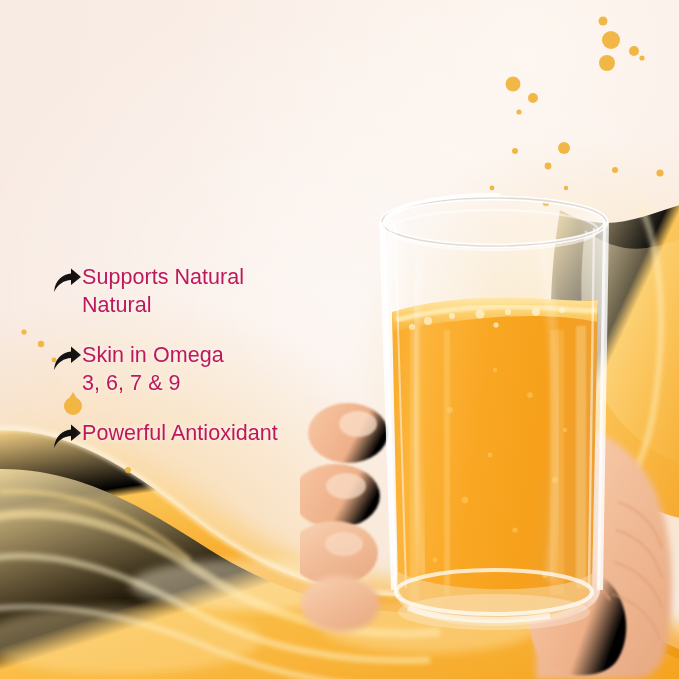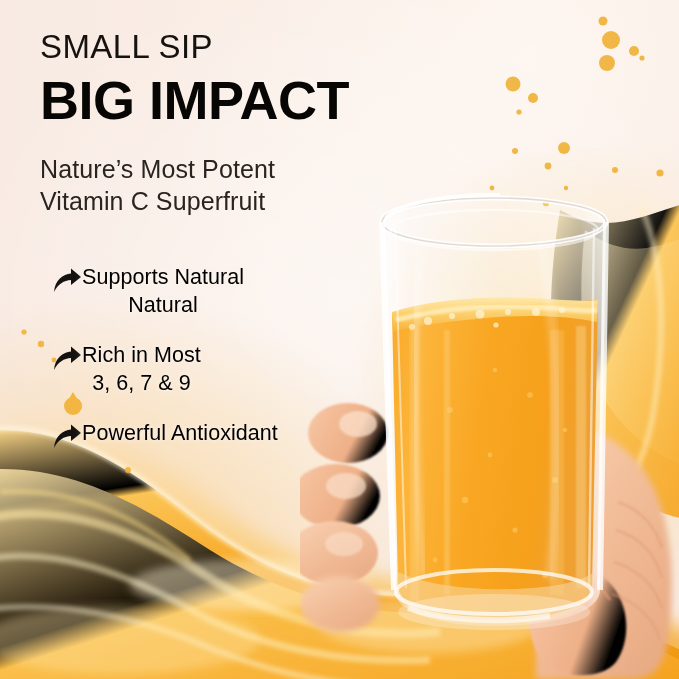--- a/index.html
+++ b/index.html
@@ -58,24 +58,23 @@
     margin-top:26px;font-size:25px;line-height:1.28;
     font-weight:400;color:#2a2421;letter-spacing:.1px;
   }
 
   .bullets{position:absolute;left:52px;top:264px;width:330px;z-index:30;}
   .bullet{display:flex;align-items:flex-start;margin-bottom:22px;}
   .bullet:last-child{margin-bottom:2px;}
   .b-ico{flex:0 0 auto;width:30px;height:26px;margin-top:4px;}
   .b-ico svg{display:block;}
   .b-txt{
-    font-size:21.5px;line-height:1.3;color:#000000;
+    font-size:21.5px;line-height:1.3;color:#be185d;
     font-weight:400;letter-spacing:.05px;
     text-shadow:0 0 5px rgba(255,248,240,.85),0 0 10px rgba(255,248,240,.6);
-    text-align:center;
   }
 </style>
 </head>
 <body>
 
 <div id="poster">
 
   <div class="bg-base"></div>
   <div class="bg-vign"></div>
   <div class="glow-left"></div>
@@ -296,28 +295,20 @@
                L 292,410 C 290,432 250,446 194,446 C 138,446 98,432 96,410 Z" fill="#f7d9a4" opacity=".55"></path>
       <ellipse cx="194" cy="412" rx="98" ry="22" fill="none" stroke="#ffffff" stroke-width="4" opacity=".75"></ellipse>
       <ellipse cx="194" cy="432" rx="96" ry="18" fill="#ffffff" opacity=".28"></ellipse>
       <path d="M 108,428 C 140,440 200,444 250,436" stroke="#ffffff" stroke-width="6" fill="none" opacity=".6"></path>
 
       <path d="M 240,60 C 258,140 262,280 250,400" stroke="#ffffff" stroke-width="9" fill="none" opacity=".22" filter="url(#bl3)"></path>
       <path d="M 120,70 C 112,180 114,300 124,396" stroke="#ffffff" stroke-width="7" fill="none" opacity=".3" filter="url(#bl3)"></path>
     </svg>
   </div>
 
-  <div class="txt-block">
-    <div class="t-small">SMALL SIP</div>
-    <div class="t-big">BIG IMPACT</div>
-    <div class="t-sub">
-      <div>Nature’s Most Potent</div>
-      <div>Vitamin C Superfruit</div>
-    </div>
-  </div>
 
   <div class="bullets">
 
     <div class="bullet">
       <span class="b-ico">
         <svg width="30" height="26" viewBox="0 0 30 26">
           <path d="M2,24 C3,12 11,6 19,5.5 L19,0.5 L29,9 L19,17 L19,12
                    C12,12.4 6,16 2,24 Z" fill="#141210"></path>
         </svg>
       </span>
@@ -329,21 +320,21 @@
 
 
     <div class="bullet">
       <span class="b-ico">
         <svg width="30" height="26" viewBox="0 0 30 26">
           <path d="M2,24 C3,12 11,6 19,5.5 L19,0.5 L29,9 L19,17 L19,12
                    C12,12.4 6,16 2,24 Z" fill="#141210"></path>
         </svg>
       </span>
       <span class="b-txt">
-        <span>Rich in Most</span><br>
+        <span>Skin in Omega</span><br>
         <span>3, 6, 7 &amp; 9</span>
       </span>
     </div>
 
     <div class="bullet">
       <span class="b-ico">
         <svg width="30" height="26" viewBox="0 0 30 26">
           <path d="M2,24 C3,12 11,6 19,5.5 L19,0.5 L29,9 L19,17 L19,12
                    C12,12.4 6,16 2,24 Z" fill="#141210"></path>
         </svg>

